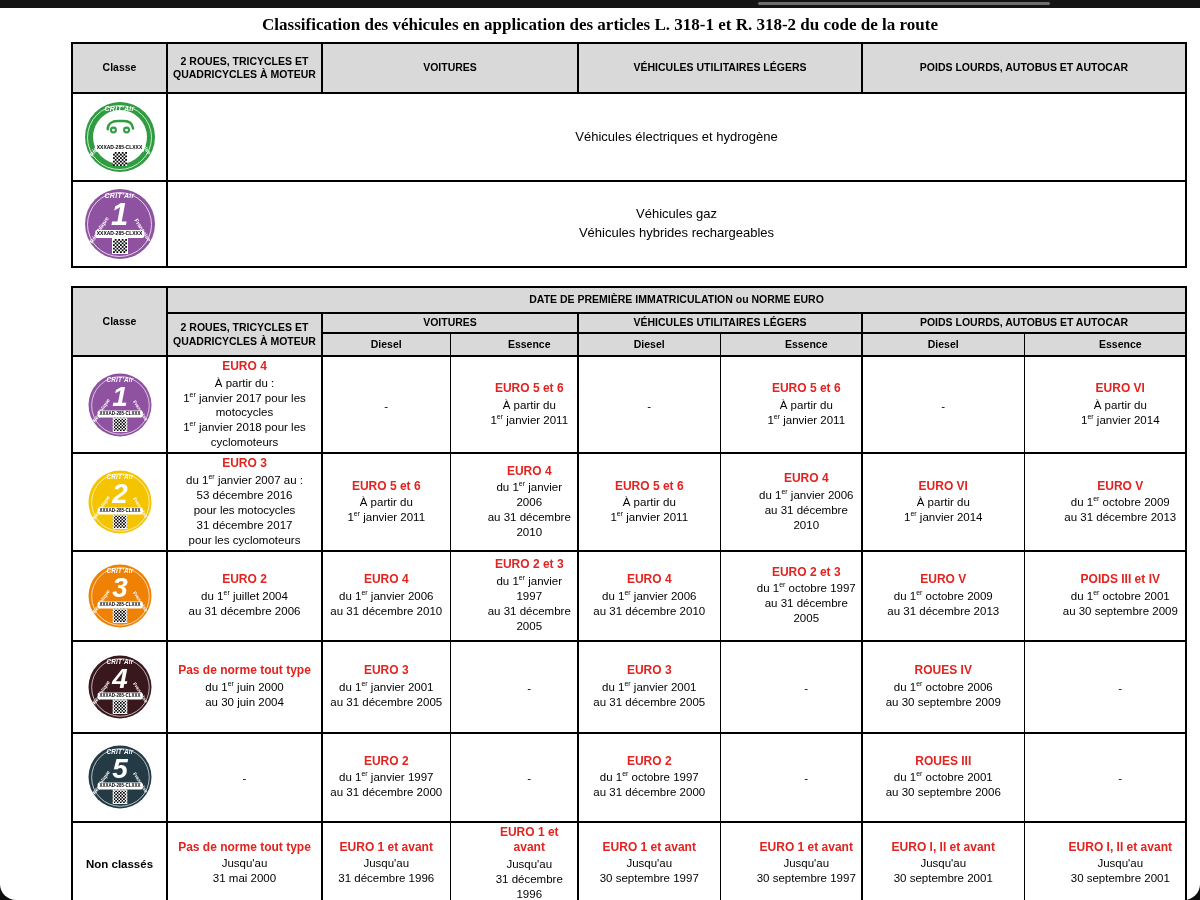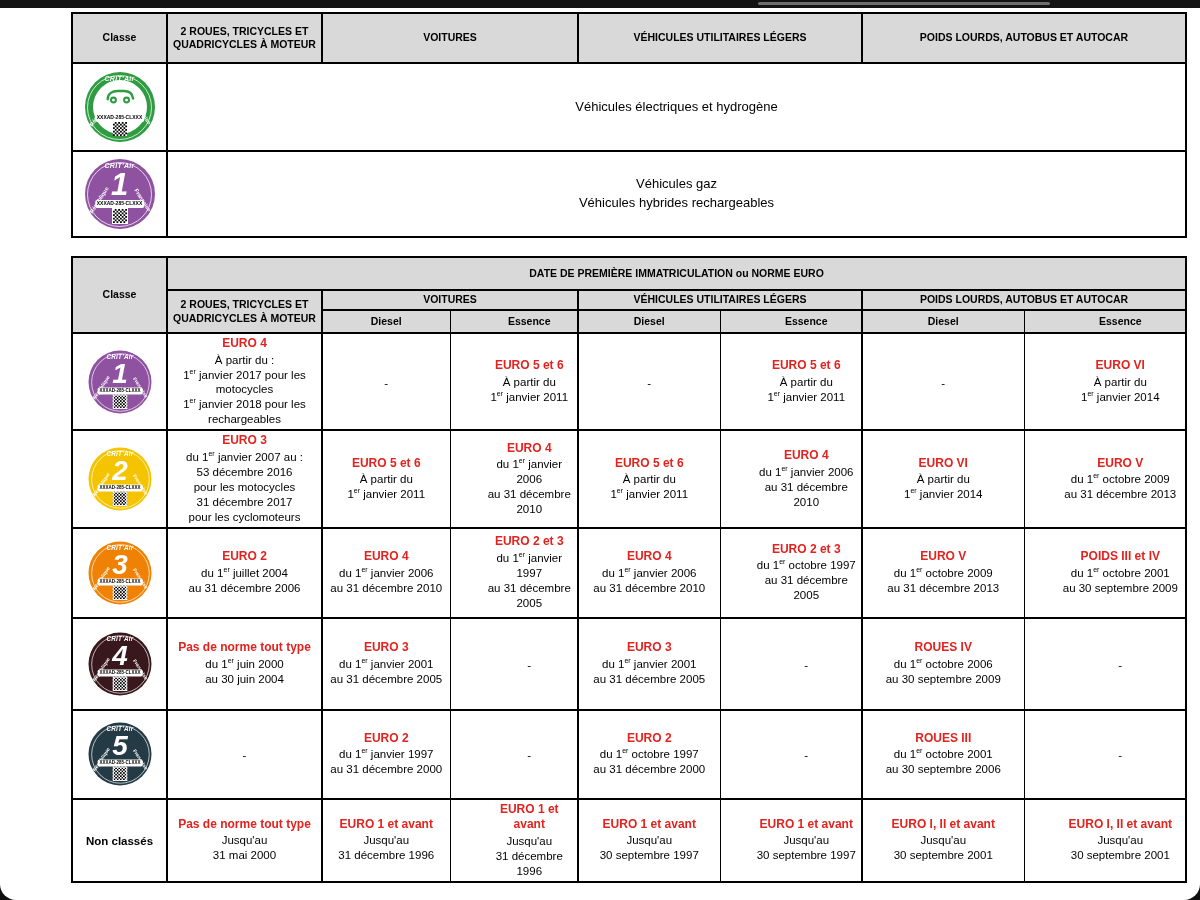--- a/index.html
+++ b/index.html
@@ -12,21 +12,21 @@
   .tbl{border-collapse:collapse;border:2px solid #000;table-layout:fixed;margin-left:71px;width:1114px;background:#fff;}
   .tbl th,.tbl td{border:2px solid #000;text-align:center;vertical-align:middle;padding:2px 4px;box-sizing:border-box;}
   .tbl th{background:var(--hdr-bg);font-size:10.5px;font-weight:bold;color:#000;line-height:1.25;}
   .t2 .bR1{border-right-width:1px;}
   .t2 .bL1{border-left-width:1px;padding-left:35px;}
   .t1{margin-top:4px;}
   .t2{margin-top:18px;}
   .t1 .hrow th{height:50px;}
   .t1 .t1r1 td{height:88px;}
   .t1 .t1r2 td{height:86px;}
-  .h-span{height:33px;font-size:11px;}
+  .h-span{height:26px;font-size:11px;}
   .h-group{height:20px;}
   .h-fuel{height:23px;}
   .t1text{font-size:13px;color:#000;line-height:1.45;}
   .classe-cell{padding:1px;}
   .norm{color:var(--red);font-weight:bold;font-size:12px;line-height:1.3;margin-bottom:1px;}
   .dline{color:#000;font-size:11.5px;line-height:1.3;}
   .dline sup{font-size:7px;line-height:0;}
   .dash{color:#000;font-size:11.5px;}
   .nc{font-weight:bold;font-size:11.5px;color:#000;}
   .r0 td{height:96px;} .r1 td{height:97px;} .r2 td{height:90px;}
@@ -49,20 +49,21 @@
 </style>
 </head>
 <body>
 
 <div class="top-bar">
   <div class="bar-thumb"></div>
 </div>
 
 <div class="page">
 
+  <div class="doc-title">Classification des véhicules en application des articles L. 318-1 et R. 318-2 du code de la route</div>
 
   <table class="tbl t1">
     <colgroup>
       <col style="width:95px">
         <col style="width:155px">
         <col style="width:256px">
         <col style="width:284px">
         <col style="width:324px">
     </colgroup>
     <thead>
@@ -141,21 +142,21 @@
      <div class="s-side s-l">République</div>
      <div class="s-side s-r">Française</div>
      <div class="s-code">XXXAD-285-CLXXX</div>
      <div class="s-qr"></div></div></td>
           <td>
             <div class="norm">EURO 4</div>
             <div class="dline">À partir du :</div>
             <div class="dline">1<sup>er</sup> janvier 2017 pour les</div>
             <div class="dline">motocycles</div>
             <div class="dline">1<sup>er</sup> janvier 2018 pour les</div>
-            <div class="dline">rechargeables</div>
+            <div class="dline">cyclomoteurs</div>
           </td>
           <td class="bR1"><span class="dash">-</span></td>
           <td class="bL1">
             <div class="norm">EURO 5 et 6</div>
             <div class="dline">À partir du</div>
             <div class="dline">1<sup>er</sup> janvier 2011</div>
           </td>
           <td class="bR1"><span class="dash">-</span></td>
           <td class="bL1">
             <div class="norm">EURO 5 et 6</div>

